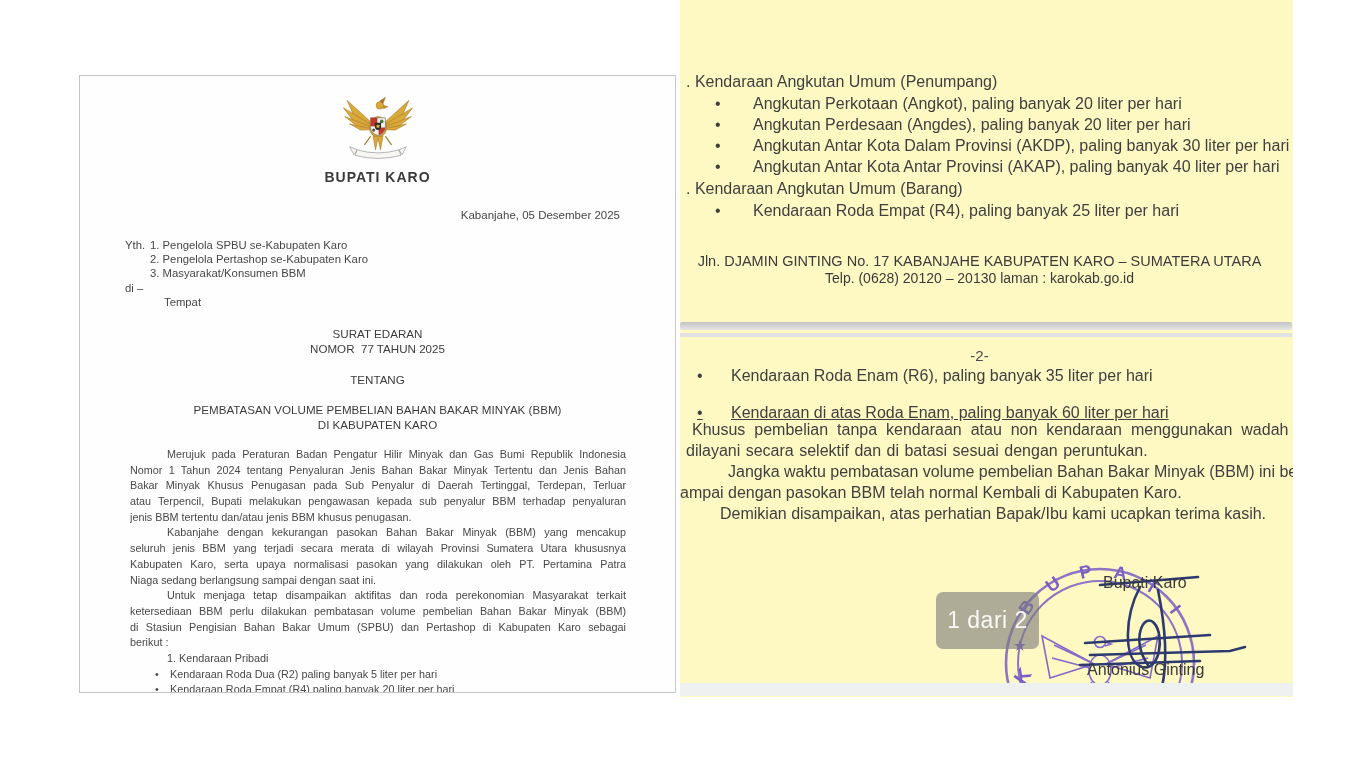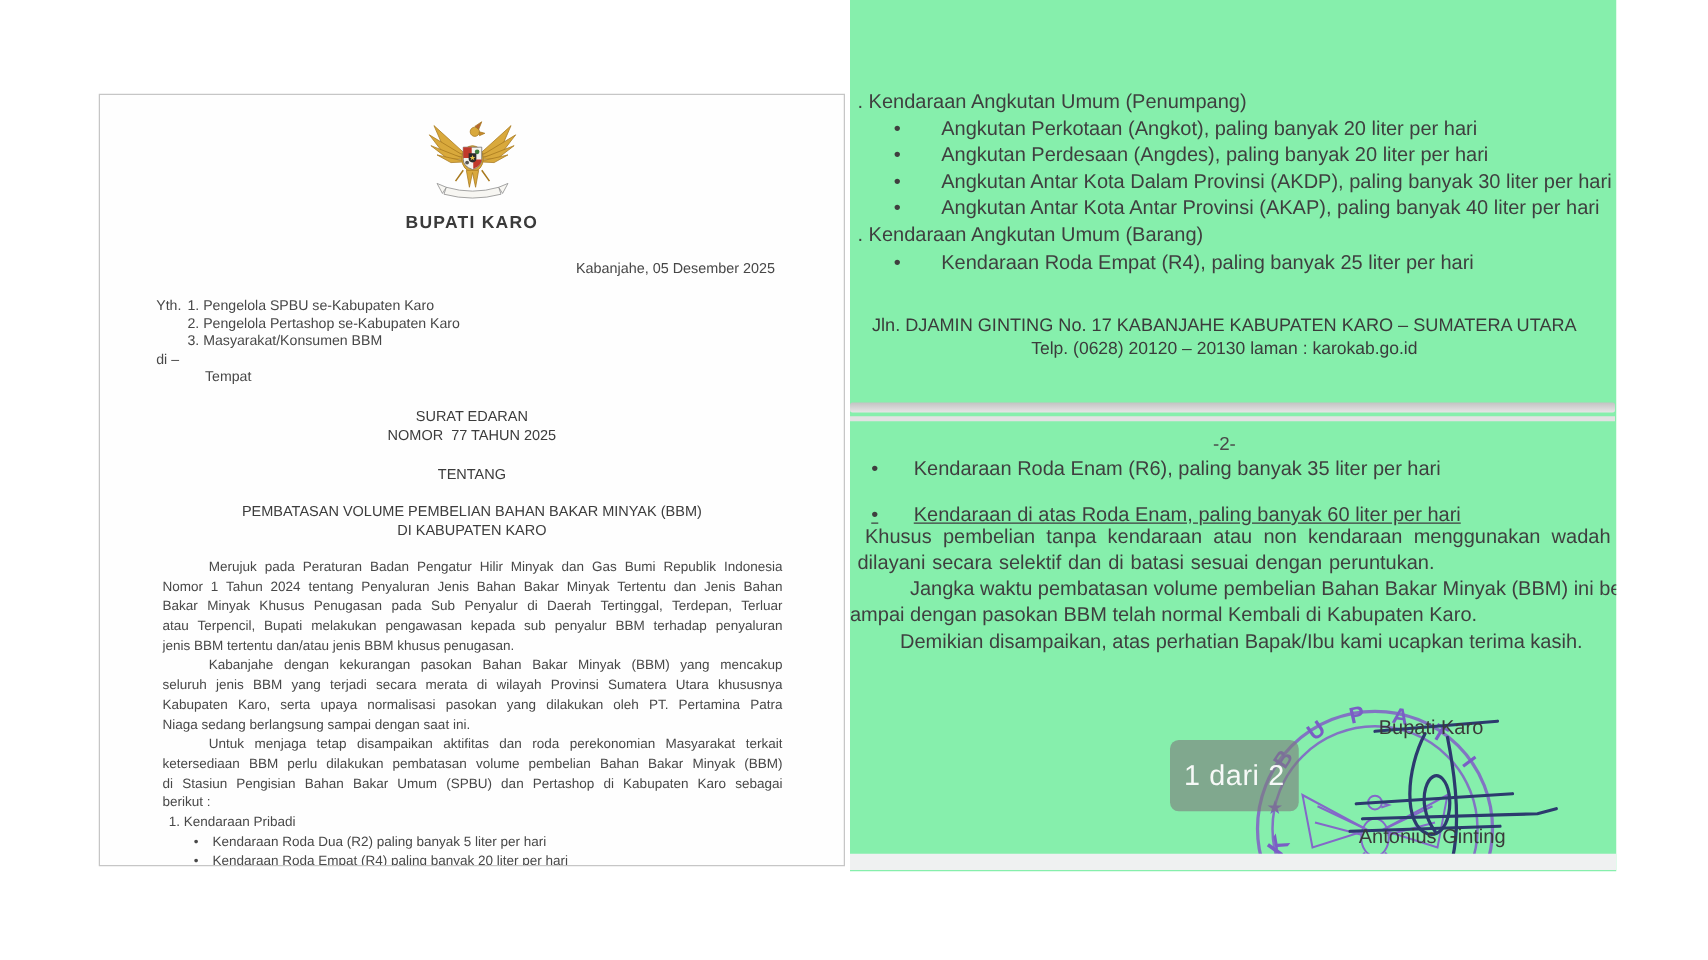--- a/index.html
+++ b/index.html
@@ -22,27 +22,27 @@
   .t2{top:266px;font-size:11.6px;color:#3c3c3c;}
   .t3{top:297px;font-size:11.6px;color:#3c3c3c;}
   .t4{top:327px;font-size:11.6px;color:#3c3c3c;}
   .t5{top:342px;font-size:11.6px;color:#3c3c3c;}
   .body1{position:absolute;left:50px;top:371px;width:496px;font-size:10.8px;
          line-height:15.7px;color:#484848;}
   .bl{height:15.7px;overflow:hidden;}
   .jl{text-align:justify;text-align-last:justify;}
   .jf{text-indent:37px;}
   .ll{text-align:left;text-align-last:left;}
-  .lhead{padding-left:5px;white-space:nowrap;}
+  .lhead{padding-left:5px;white-space:nowrap;margin-left:32px;}
   .lbul{display:flex;padding-left:25px;white-space:nowrap;}
   .lbul .d{width:15px;}
   .d::before{content:"\2022";}
   
   .page2{position:absolute;left:680px;top:0;width:613px;height:697px;overflow:hidden;
-         font-size:16px;color:#3f3f3f;background:#86efac;}
+         font-size:16px;color:#3f3f3f;background:#fef9c3;}
   .r{position:absolute;white-space:nowrap;}
   .rc{position:absolute;left:0;right:14px;text-align:center;white-space:nowrap;}
   .rb{display:flex;gap:19px;}
   .rb .d{width:19px;}
   .rb2 .d{width:15px;}
   .h1p{left:6px;top:73px;}
   .pb0{left:35px;top:95px;}  .pb1{left:35px;top:116px;}
   .pb2{left:35px;top:137px;} .pb3{left:35px;top:158px;}
   .h2g{left:6px;top:180px;}
   .gb0{left:35px;top:202px;}

